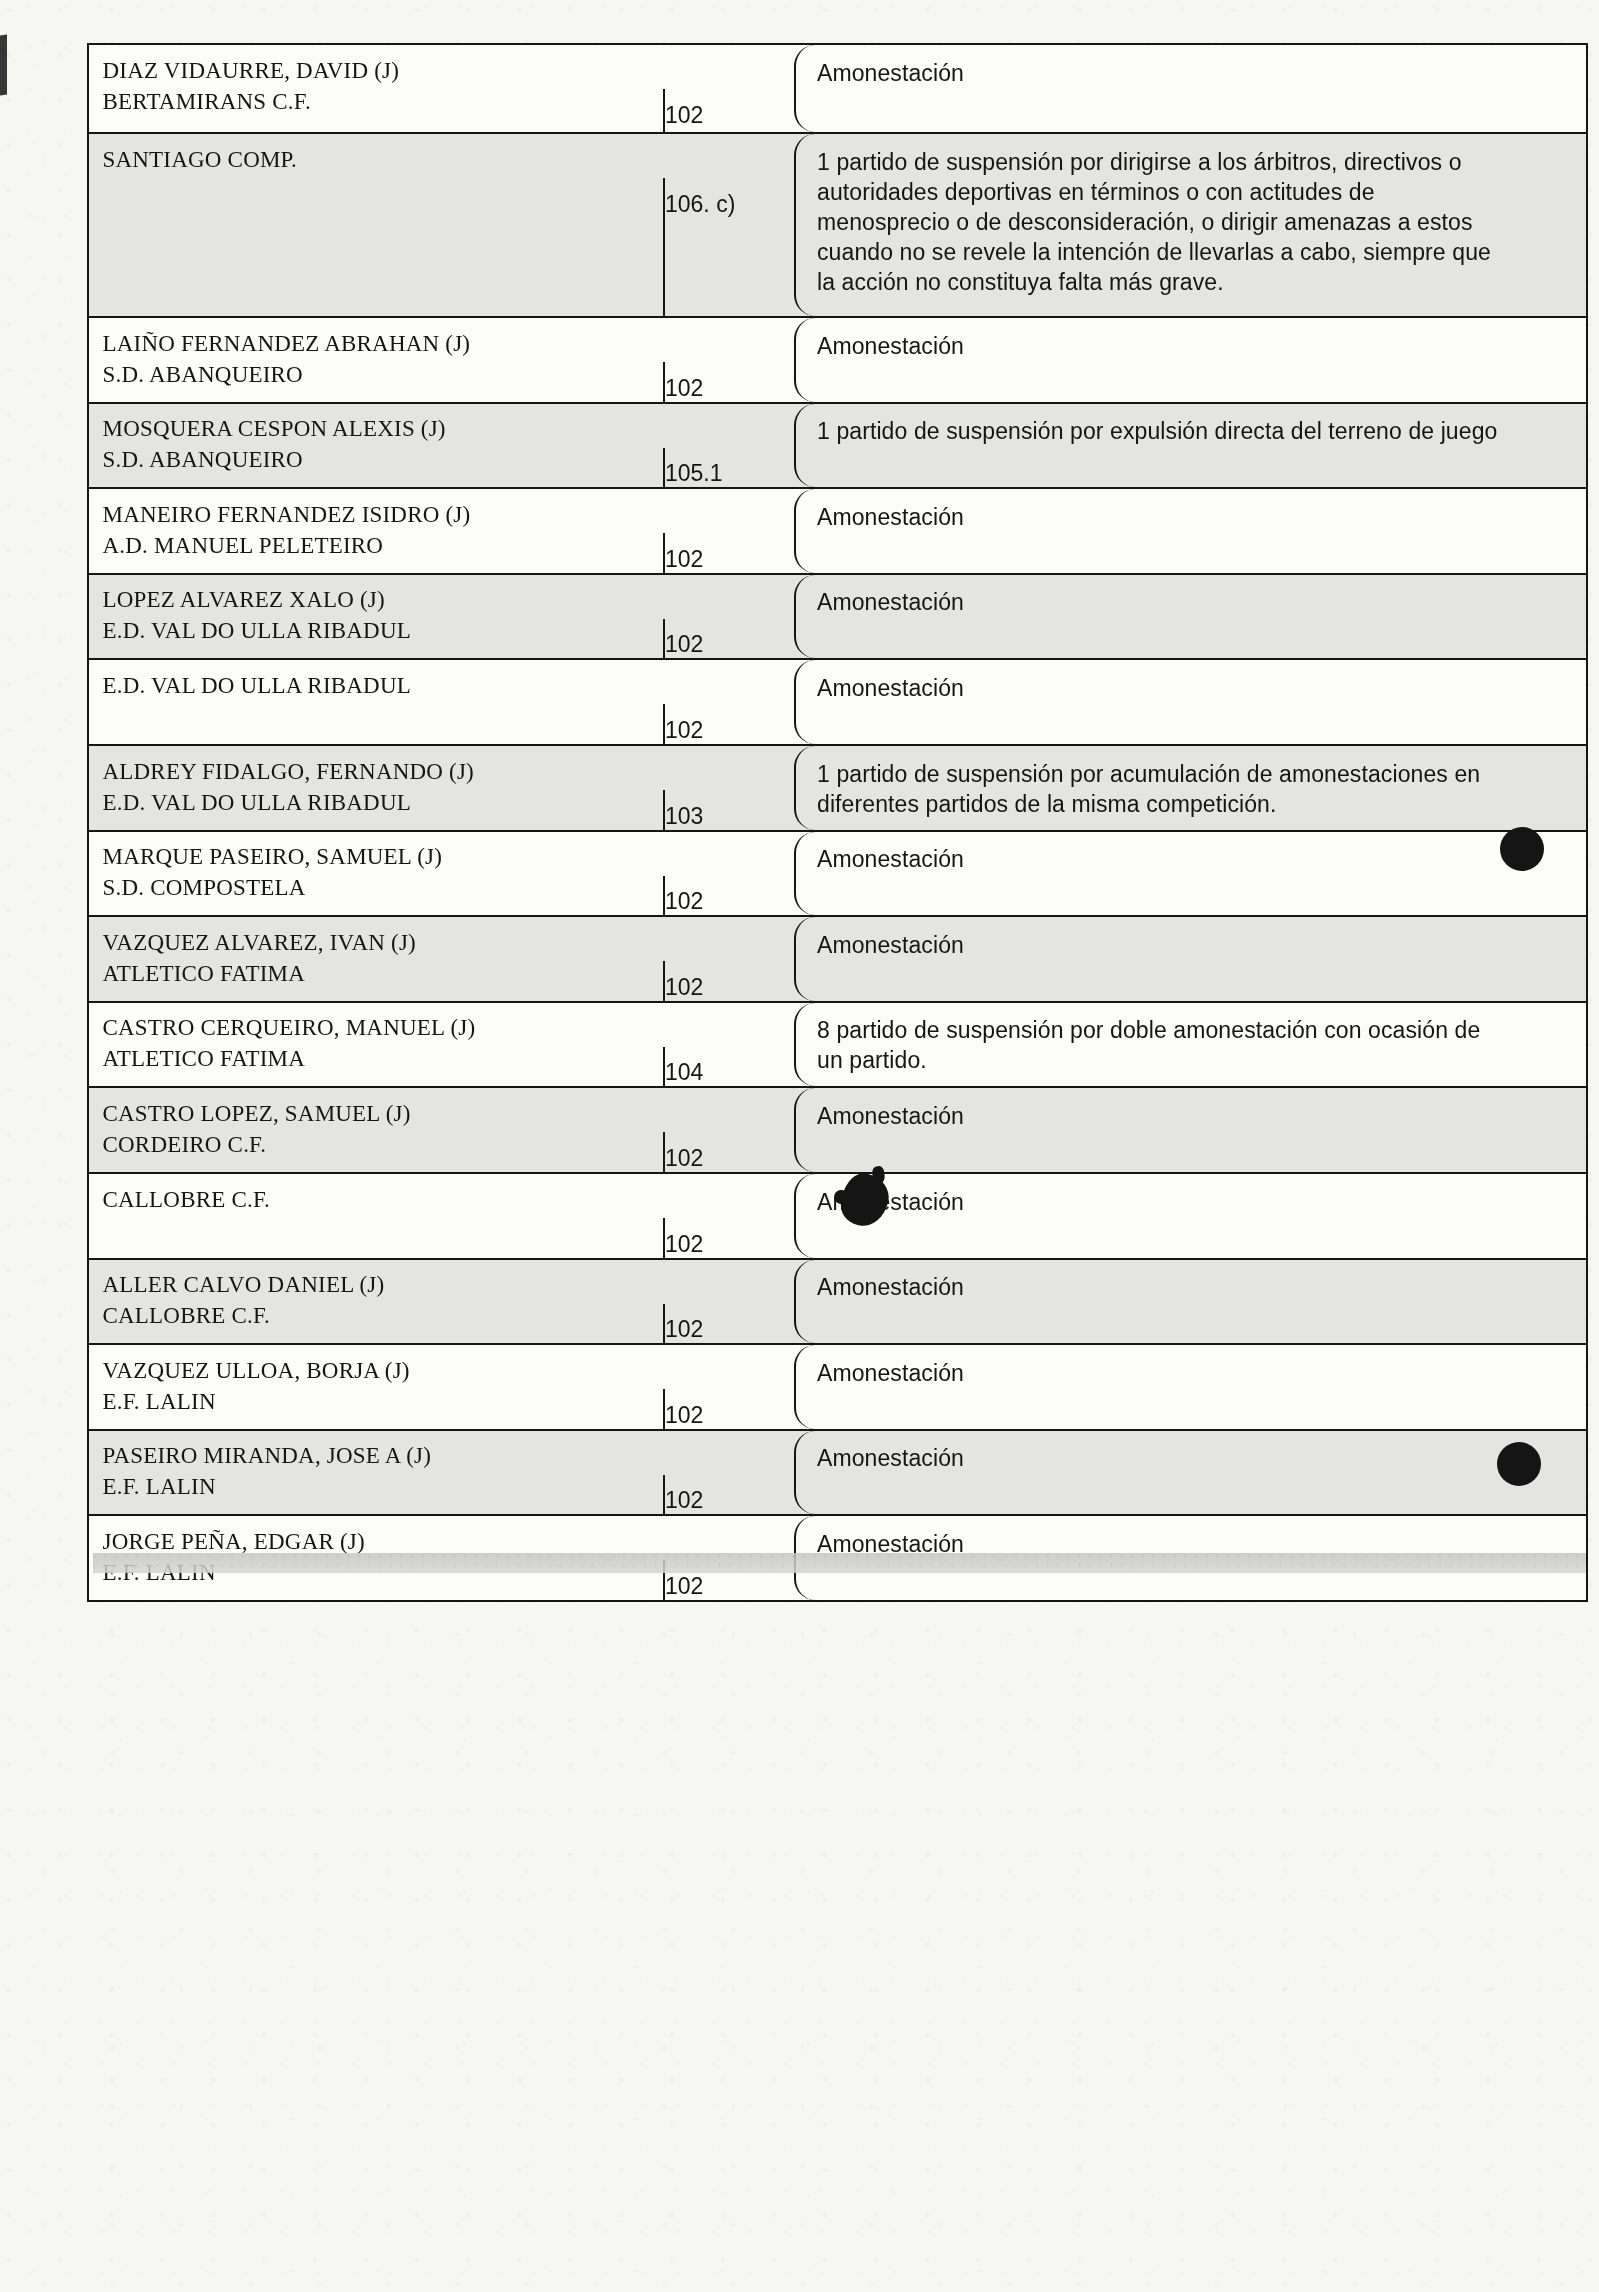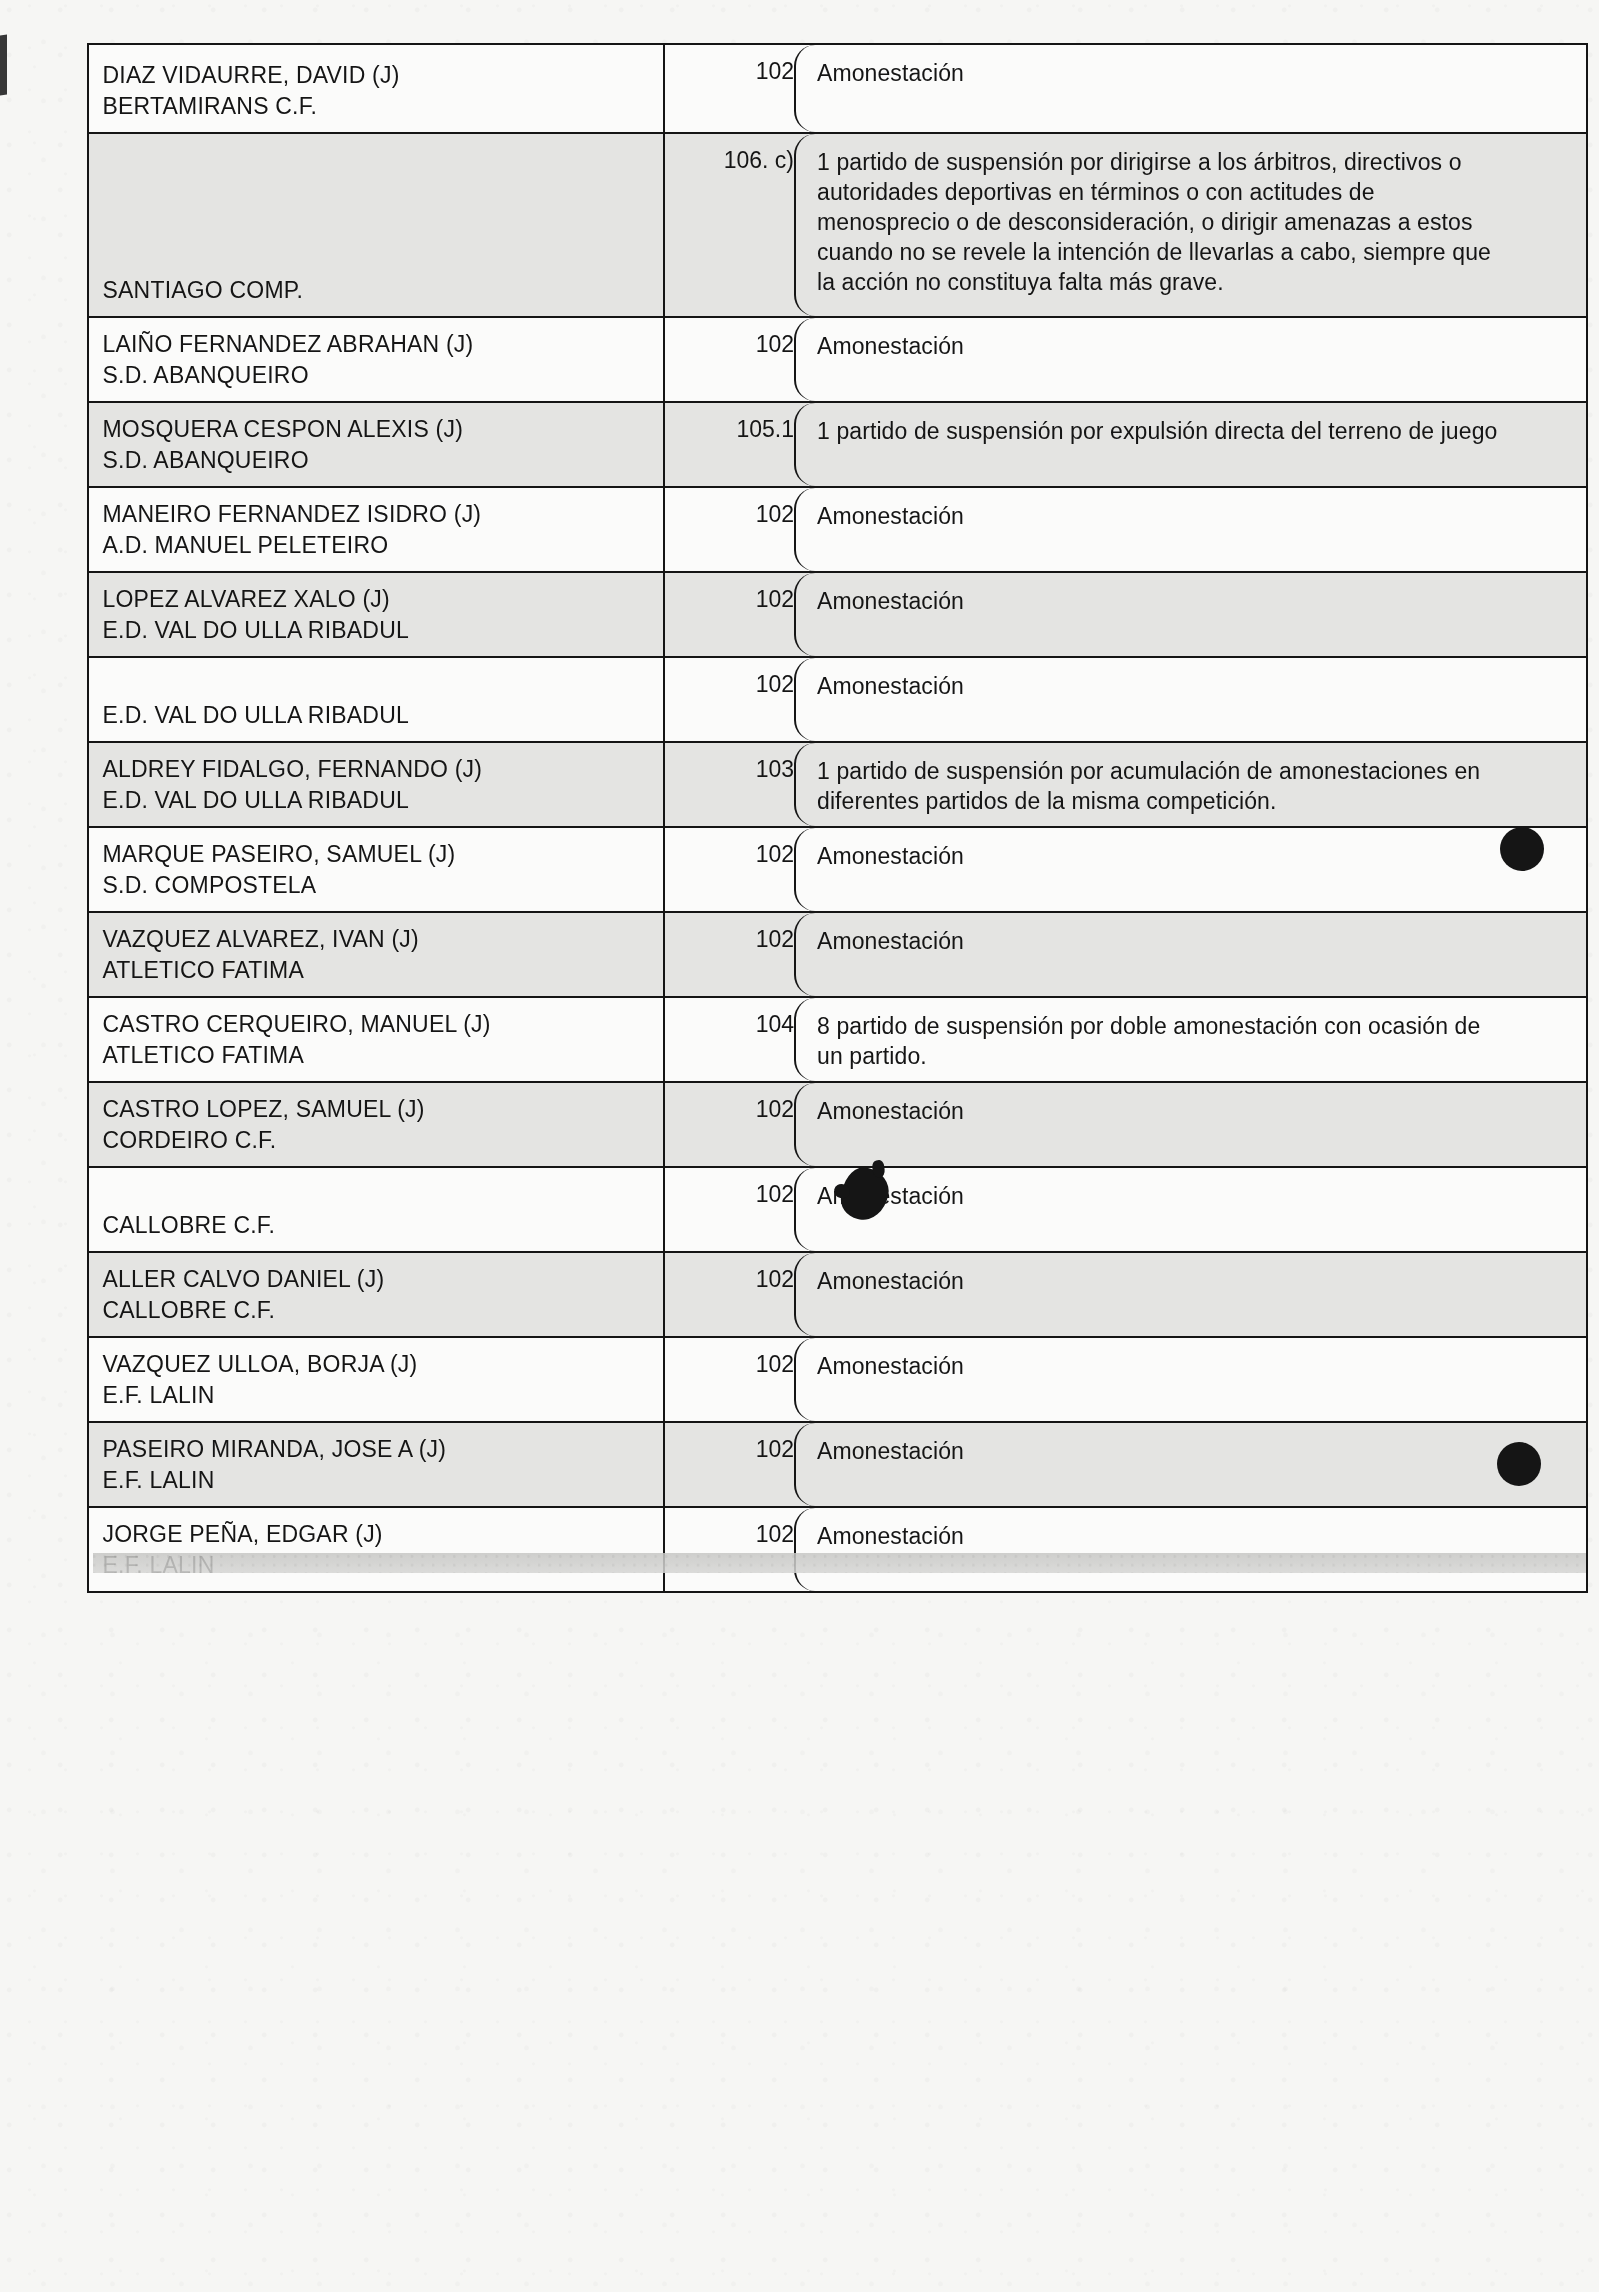--- a/index.html
+++ b/index.html
@@ -30,32 +30,33 @@
     display:flex;align-items:stretch;min-height:83px;
     border-top:2.9px solid var(--ink,#151515);
     background:var(--cell-white,#fbfbfa);
   }
   .row:first-child{border-top:none;min-height:87px;}
   .row:nth-child(2){min-height:182px;}
   .row.shaded{background:var(--shaded-row,#e4e4e2);}
   .cell{box-sizing:border-box;}
   .name-cell{
     width:574px;flex:0 0 574px;
-    display:flex;flex-direction:column;justify-content:flex-end;
+    display:flex;flex-direction:column;justify-content:flex-start;
     padding:9.7px 9.7px 9.7px 13.5px;
+    font-family:Liberation Serif, serif;
   }
   .player,.club{
     font-size:23px;line-height:31px;color:var(--ink,#151515);
     letter-spacing:0.2px;white-space:nowrap;
   }
   .article-cell{
     width:131px;flex:0 0 131px;
     border-left:2.9px solid var(--ink,#151515);
-    text-align:right;padding-top:12.6px;
-    font-size:23px;color:var(--ink,#151515);
+    text-align:left;padding-top:12.6px;
+    font-size:23px;color:var(--ink,#151515);margin-top:44px;
   }
   .sanction-cell{
     flex:1 1 auto;position:relative;
     border-left:2.9px solid var(--ink,#151515);
     padding:12.6px 23px 9.7px 21px;
     border-radius:21px;
   }
   .sanction-text{
     display:block;font-size:23px;line-height:30px;color:var(--ink,#151515);
     white-space:pre-line;max-width:719px;letter-spacing:0.1px;

